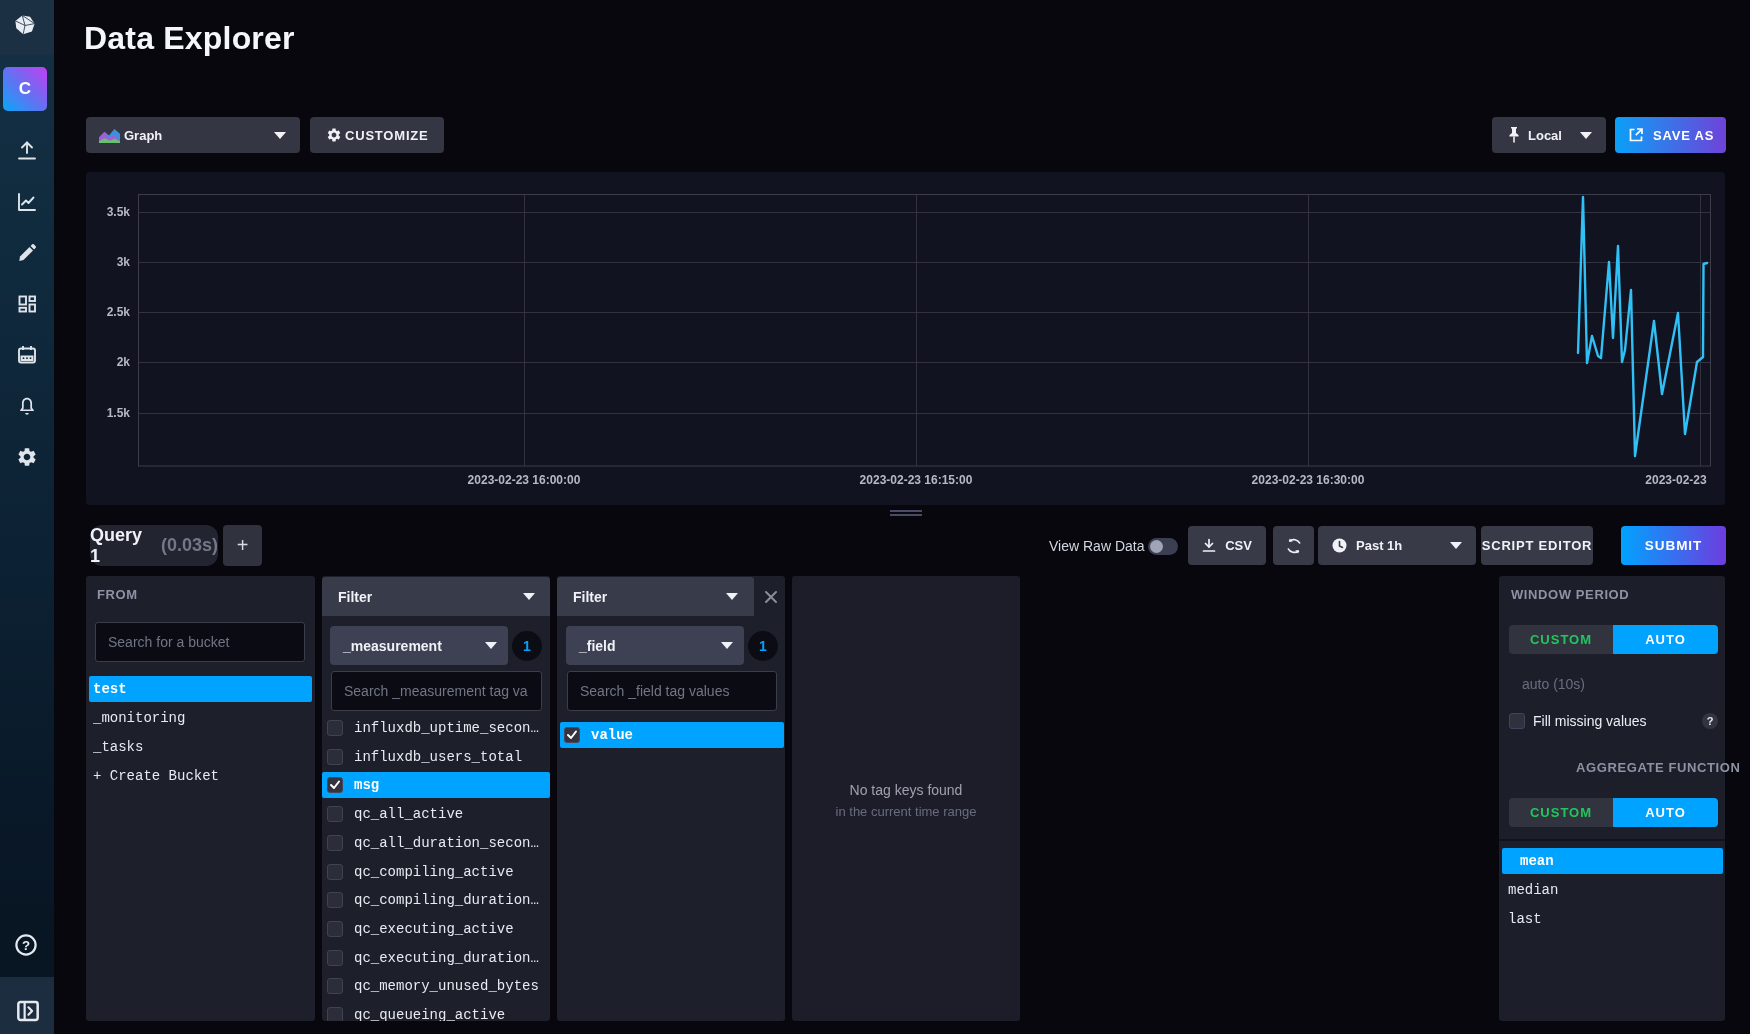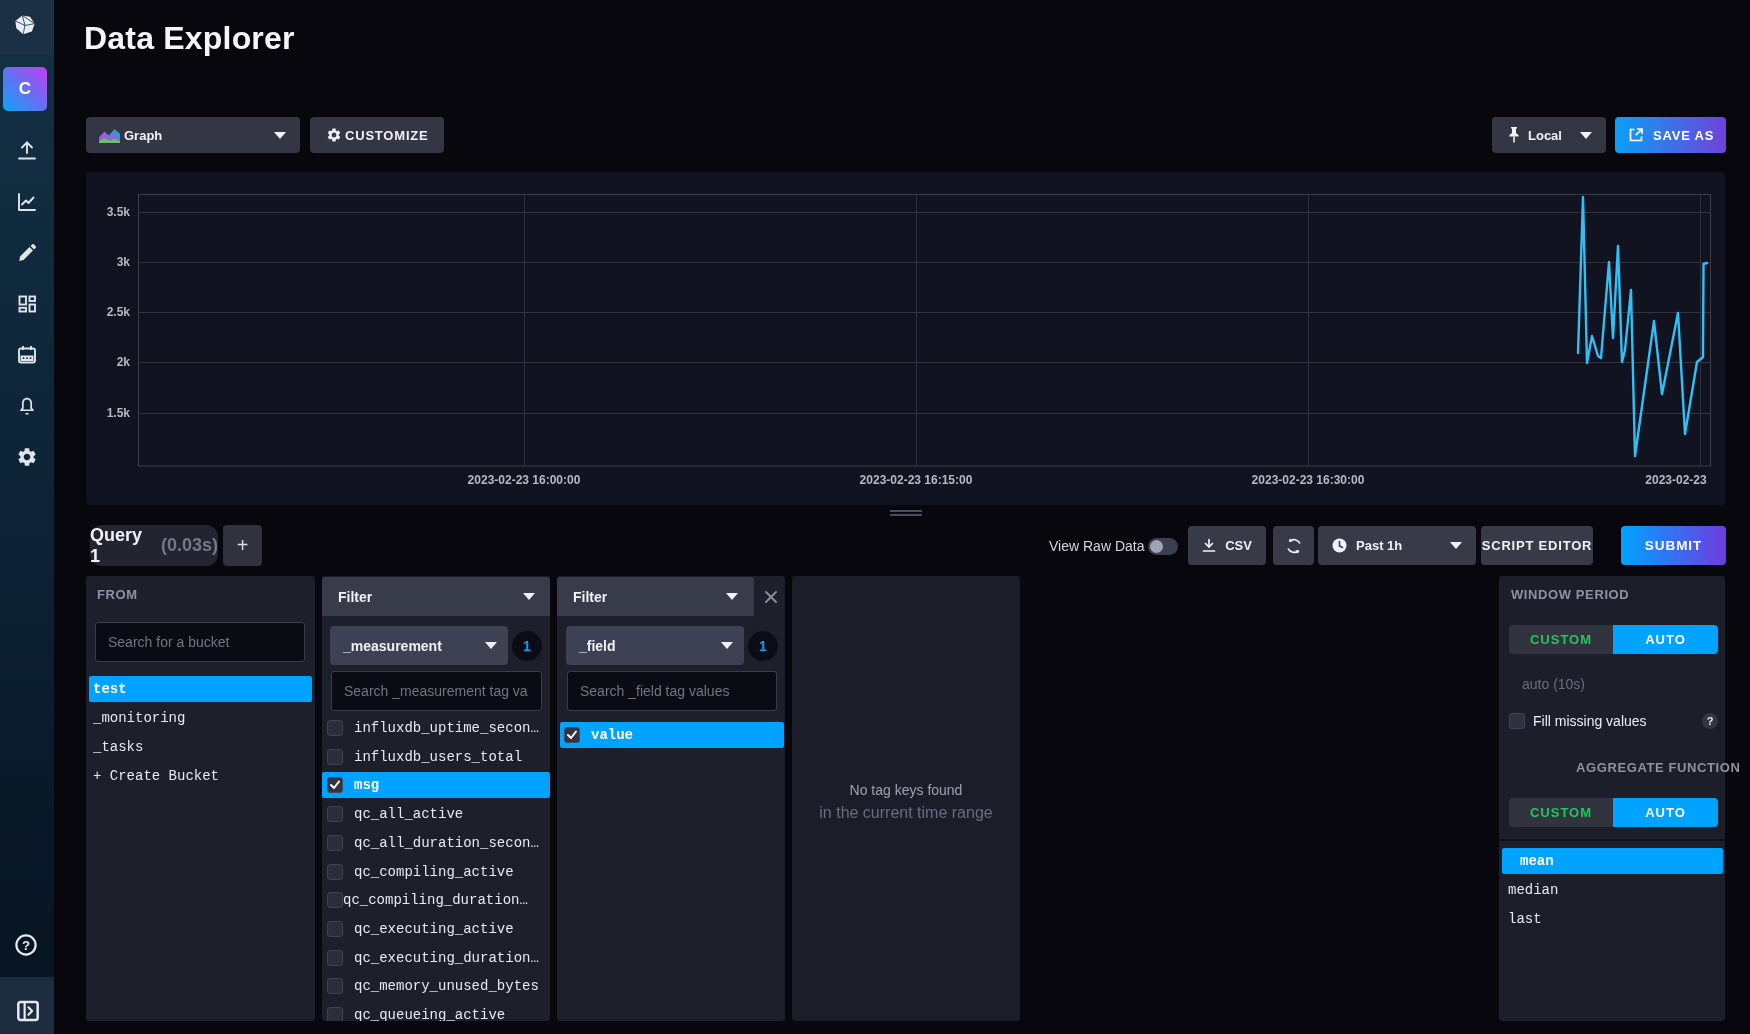--- a/index.html
+++ b/index.html
@@ -310,21 +310,21 @@
   <div class="row" style="left:0; top:114.8px; width:228px;">
         <span class="cb" style="margin-left:5px;"></span>
         <span style="margin-left:11px;text-align:center;">qc_all_duration_secon…</span>
       </div>
   <div class="row" style="left:0; top:143.5px; width:228px;">
         <span class="cb" style="margin-left:5px;"></span>
         <span style="margin-left:11px;">qc_compiling_active</span>
       </div>
   <div class="row" style="left:0; top:172.2px; width:228px;">
         <span class="cb" style="margin-left:5px;"></span>
-        <span style="">qc_compiling_duration…</span>
+        <span style="margin-left:11px;">qc_compiling_duration…</span>
       </div>
   <div class="row" style="left:0; top:200.9px; width:228px;">
         <span class="cb" style="margin-left:5px;"></span>
         <span style="margin-left:11px;">qc_executing_active</span>
       </div>
   <div class="row" style="left:0; top:229.6px; width:228px;">
         <span class="cb" style="margin-left:5px;"></span>
         <span style="margin-left:11px;">qc_executing_duration…</span>
       </div>
   <div class="row" style="left:0; top:258.3px; width:228px;">
@@ -356,21 +356,21 @@
   <span class="cbc" style="margin-left:4px;">
       <svg width="12" height="12" viewBox="0 0 12 12">
         <path d="M2 6 L5 9 L10 2.5" stroke="#fff" stroke-width="2" fill="none" stroke-linecap="round" stroke-linejoin="round"></path>
       </svg>
     </span>
   <span style="margin-left:11px;">value</span>
 </div>
 
 <div class="card" style="left:792px; width:228px; background:#1c1d28;"></div>
 <div class="abs" style="left:792px; top:782px; width:228px; text-align:center; color:#9ea2b0; font-size:14px;">No tag keys found</div>
-<div class="abs" style="left:792px; top:804px; width:228px; text-align:center; color:#686c7e; font-size:16px;">in the current time range</div>
+<div class="abs" style="left:792px; top:804px; width:228px; text-align:center; color:#686c7e; font-size:13px;">in the current time range</div>
 
 <div class="card" style="left:1499px; width:226px; background:#1c1e2a;"></div>
 <div class="abs cardlabel" style="left:1511px; top:587px;">WINDOW PERIOD</div>
 <div class="seg" style="left:1509px; top:625px;">
     <div class="c">CUSTOM</div>
     <div class="a">AUTO</div>
   </div>
 <div class="abs" style="left:1522px; top:676px; color:#696d7e; font-size:14px;">auto (10s)</div>
 <div class="abs" style="left:1509px; top:713px; width:16px; height:16px; background:#2f323e; border:1px solid #41445a; border-radius:3px;"></div>
 <div class="abs" style="left:1533px; top:713px; color:#eceef4; font-size:14px;">Fill missing values</div>

